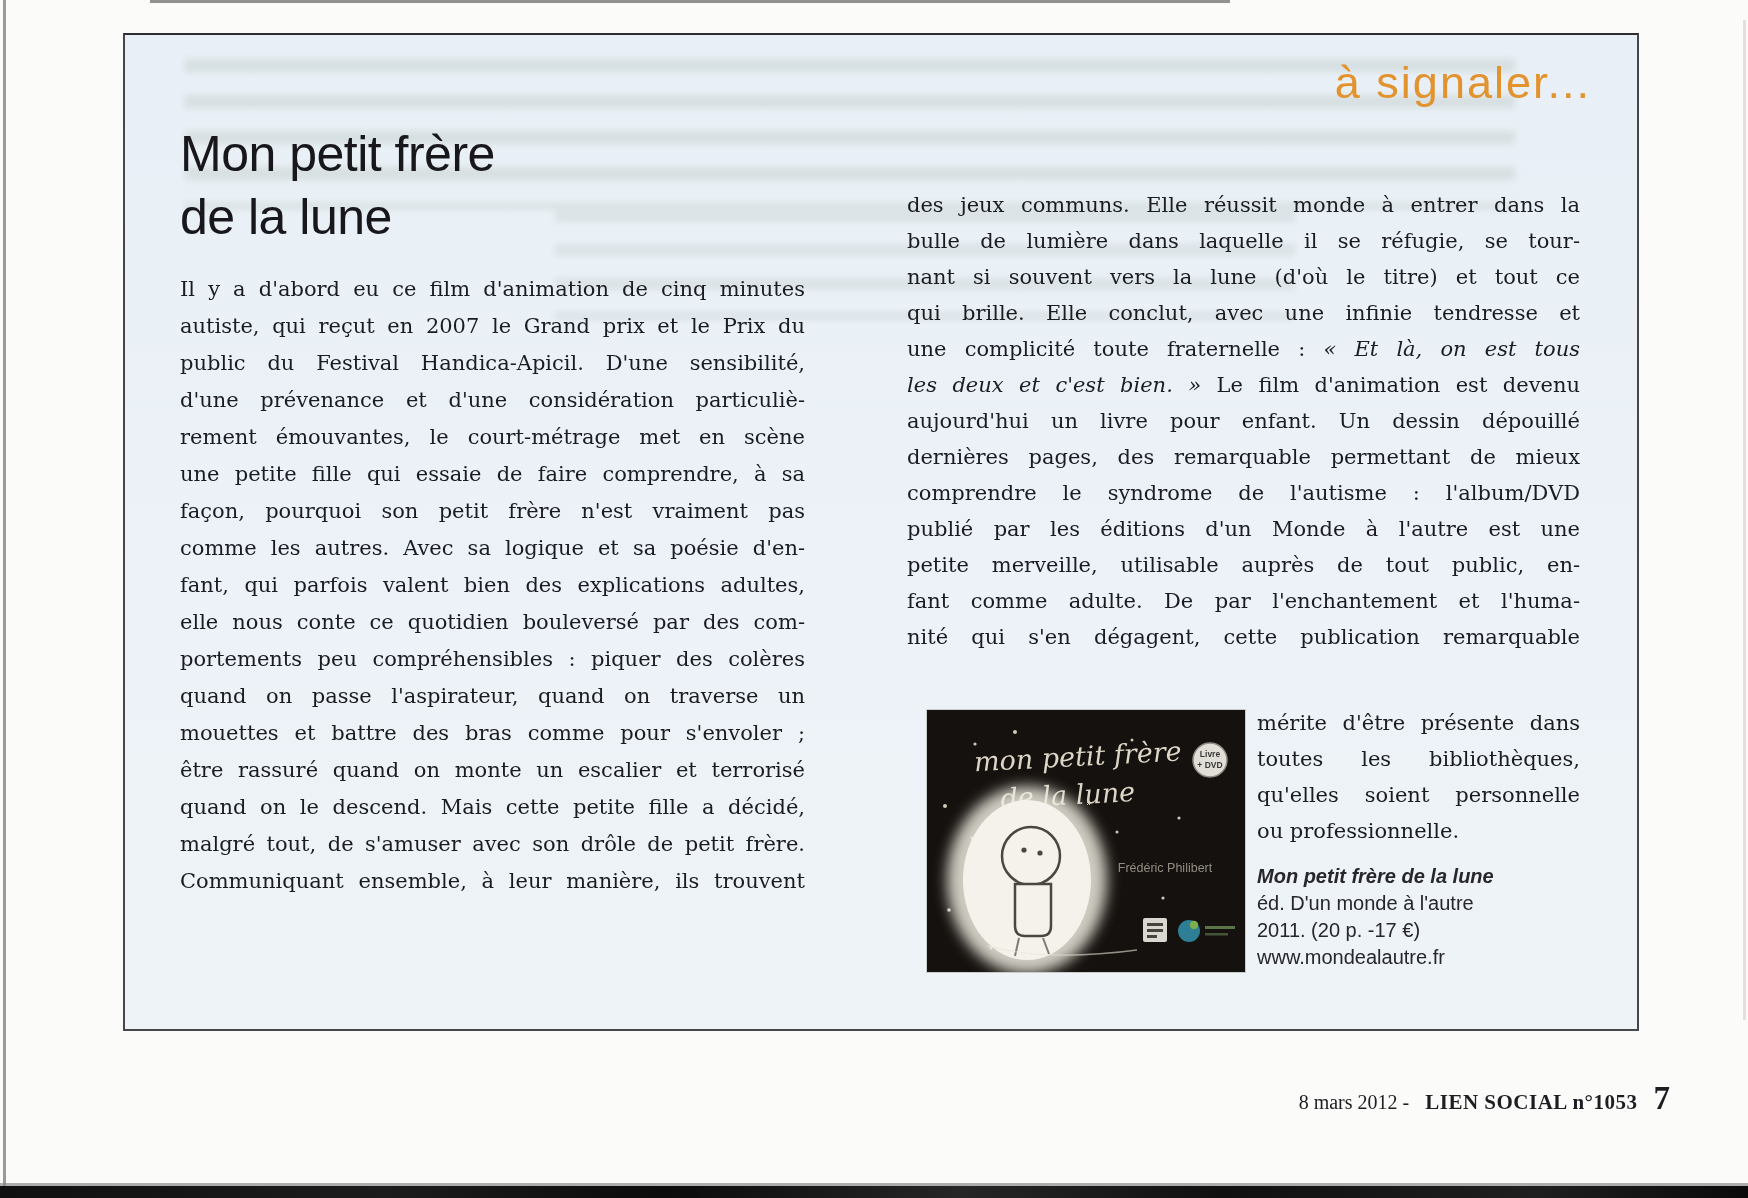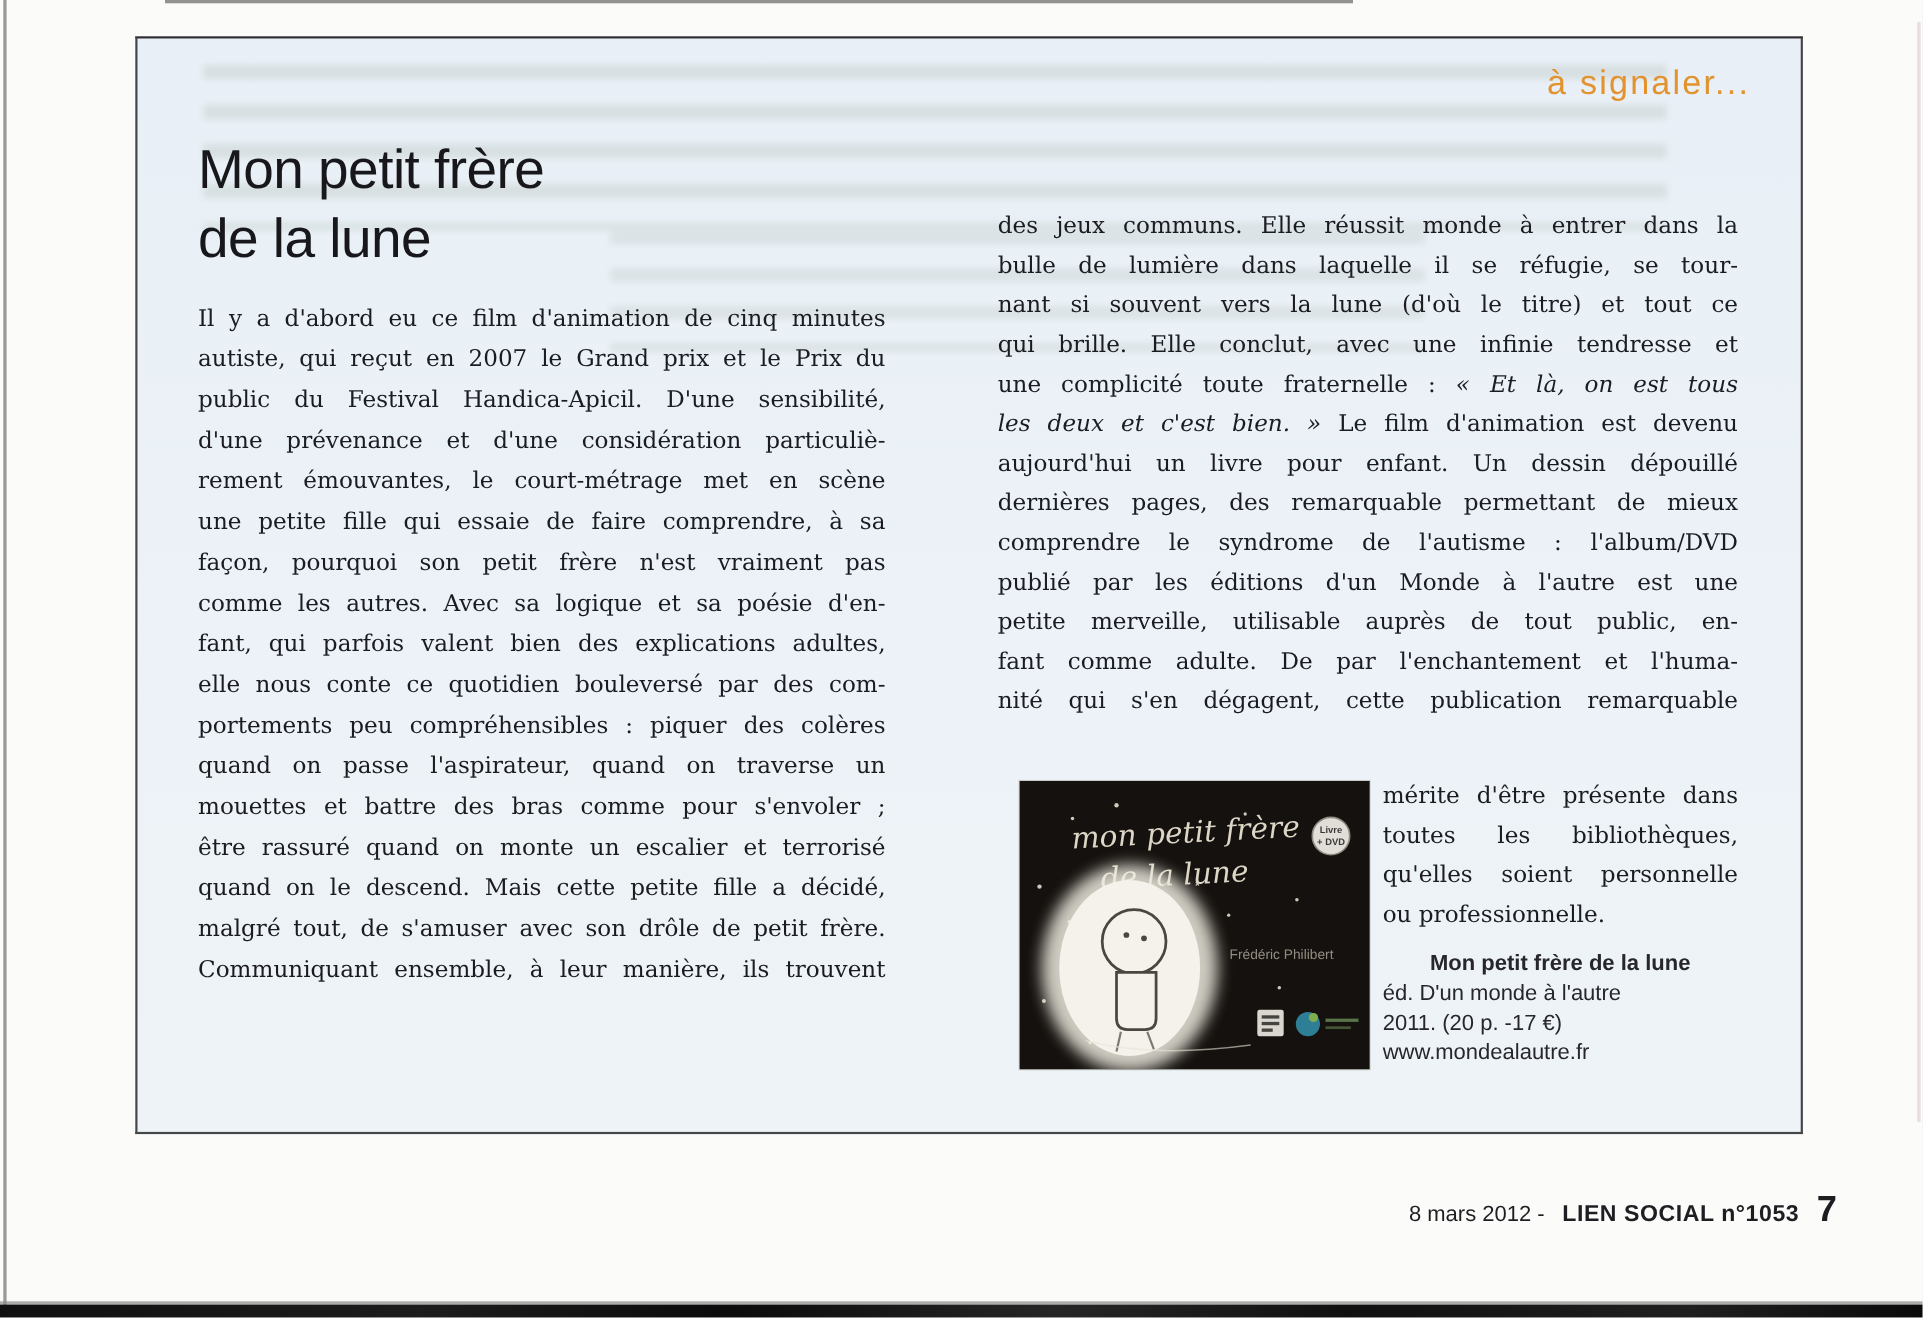--- a/index.html
+++ b/index.html
@@ -26,21 +26,21 @@
   .ghost{position:absolute;filter:blur(3px);pointer-events:none;}
   .ghost-a{left:60px;top:24px;width:1330px;height:150px;opacity:.12;
     background:repeating-linear-gradient(180deg,#5c7050 0 13px,transparent 13px 36px);}
   .ghost-b{left:430px;top:175px;width:740px;height:110px;opacity:.09;
     background:repeating-linear-gradient(180deg,#55634e 0 12px,transparent 12px 34px);}
   .ghost-c{position:absolute;left:134px;top:430px;width:36px;height:470px;opacity:.08;filter:blur(2px);
     background:repeating-linear-gradient(180deg,#5a5a52 0 9px,transparent 9px 26px);}
 
   .kicker{
     position:absolute;top:22px;right:46px;
-    font-size:31px;color:#e2932e;letter-spacing:2px;font-weight:400;
+    font-size:45px;color:#e2932e;letter-spacing:2px;font-weight:400;
   }
   .article-title{
     position:absolute;left:55px;top:88px;
     font-size:50px;line-height:63px;color:#17171c;letter-spacing:-.5px;font-weight:400;
   }
 
   .serifcol{font-family:"DejaVu Serif","Liberation Serif",serif;font-size:21px;color:#1b1c22;font-weight:500;}
   .tline{text-align:justify;text-align-last:justify;white-space:normal;}
   .tline.no-just{text-align-last:left;}
   .tline .it{font-style:italic;}
@@ -48,25 +48,25 @@
   .col-right{position:absolute;left:782px;top:152px;width:673px;line-height:36px;}
   .col-wrap{position:absolute;left:1132px;top:670px;width:323px;line-height:36px;}
 
   
   .cover{position:absolute;left:802px;top:675px;width:318px;height:262px;background:#14110e;
     box-shadow:0 0 0 1px #c9ccc9;}
   .cover svg{display:block;}
 
   
   .book-info{position:absolute;left:1132px;top:828px;font-size:20px;line-height:27px;color:#26262c;}
-  .book-info .bi-title{font-weight:bold;margin-left:43px;}
+  .book-info .bi-title{font-style:italic;font-weight:bold;}
   .book-info .bi-line{font-weight:500;}
 
   
-  .footer{position:absolute;right:78px;top:1080px;display:flex;align-items:baseline;gap:16px;color:#1e1e22;}
+  .footer{position:absolute;right:78px;top:1080px;display:flex;align-items:baseline;gap:16px;color:#1e1e22;font-family:Liberation Serif, serif;}
   .footer .f-date{font-size:20px;font-weight:400;}
   .footer .f-journal{font-size:21px;font-weight:bold;letter-spacing:.5px;}
   .footer .f-page{font-size:33px;font-weight:bold;}
 </style>
 </head>
 <body>
 
 <div class="page">
 
   <div class="scan-line-top"></div>

